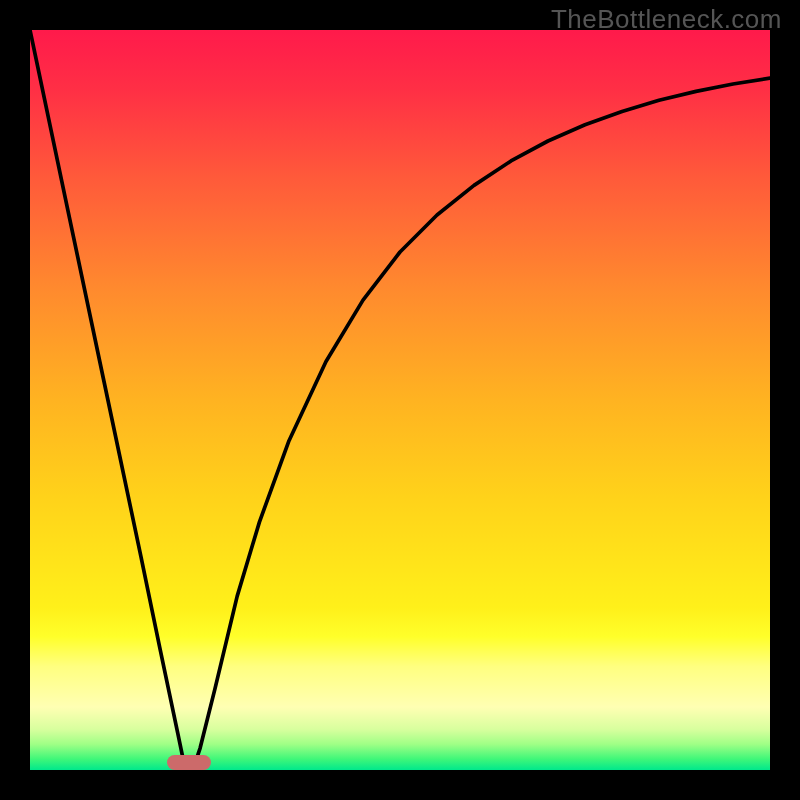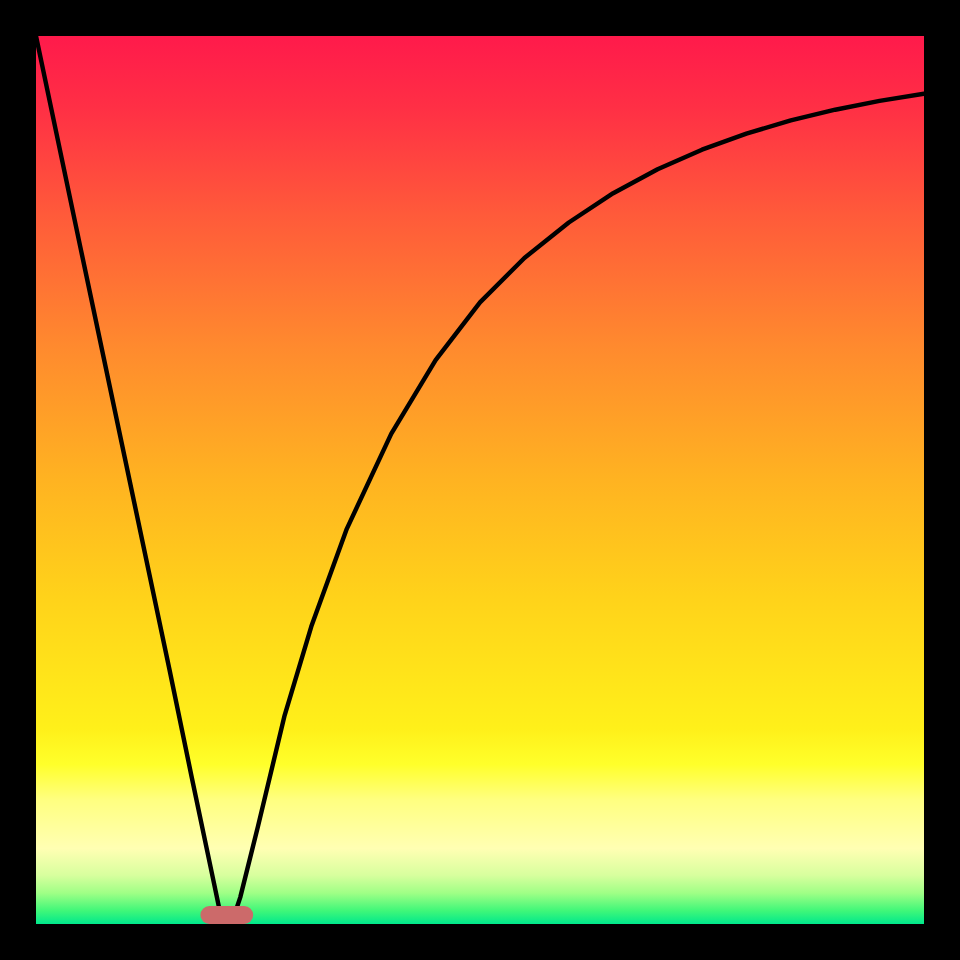--- a/index.html
+++ b/index.html
@@ -50,20 +50,21 @@
     inset: 0;
     width: 100%;
     height: 100%;
     z-index: 3;
   }
 </style>
 </head>
 <body>
 
 <div class="frame">
+  <div class="watermark">TheBottleneck.com</div>
   <div class="plot-area">
     <svg class="gradient-bg" viewBox="0 0 100 100" preserveAspectRatio="none">
       <defs>
         <linearGradient id="bg-grad" x1="0" y1="0" x2="0" y2="1">
             <stop offset="0.00%" stop-color="#ff1a4b"></stop>
             <stop offset="8.00%" stop-color="#ff2f45"></stop>
             <stop offset="20.00%" stop-color="#ff5a3a"></stop>
             <stop offset="35.00%" stop-color="#ff8a2e"></stop>
             <stop offset="50.00%" stop-color="#ffb321"></stop>
             <stop offset="63.00%" stop-color="#ffd21a"></stop>

